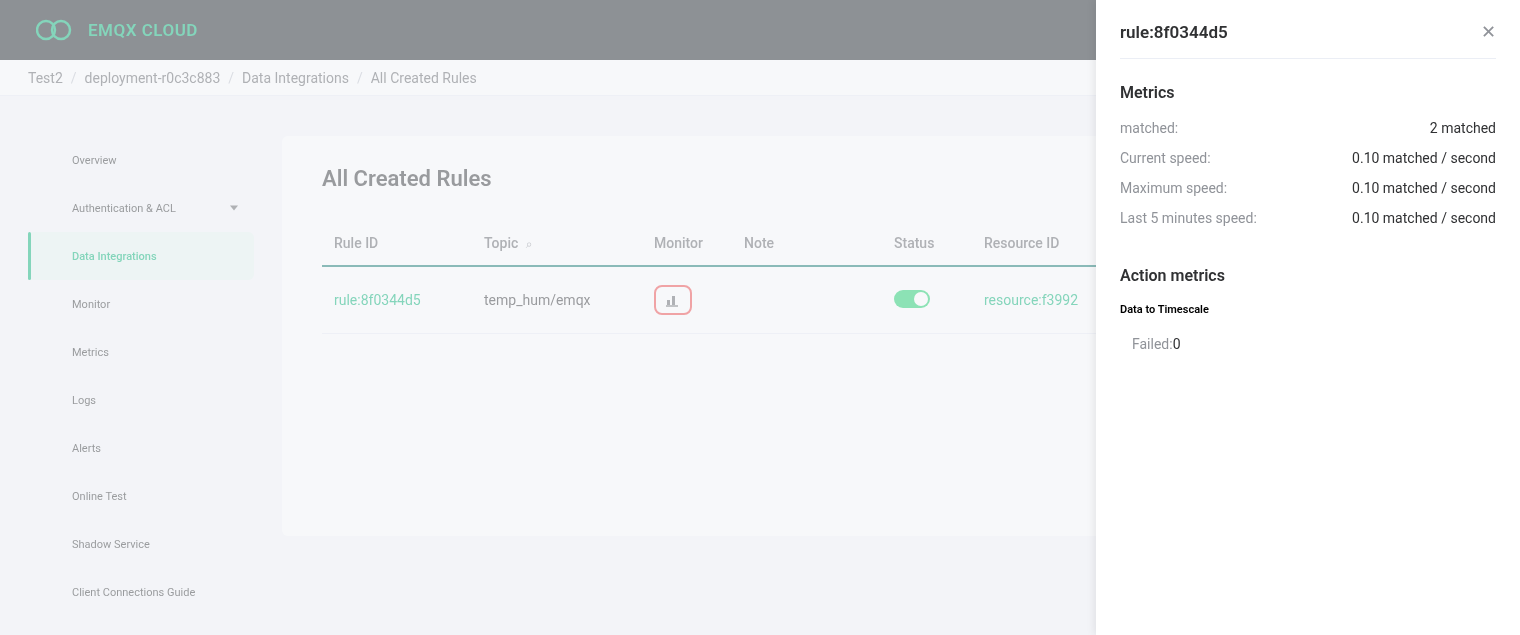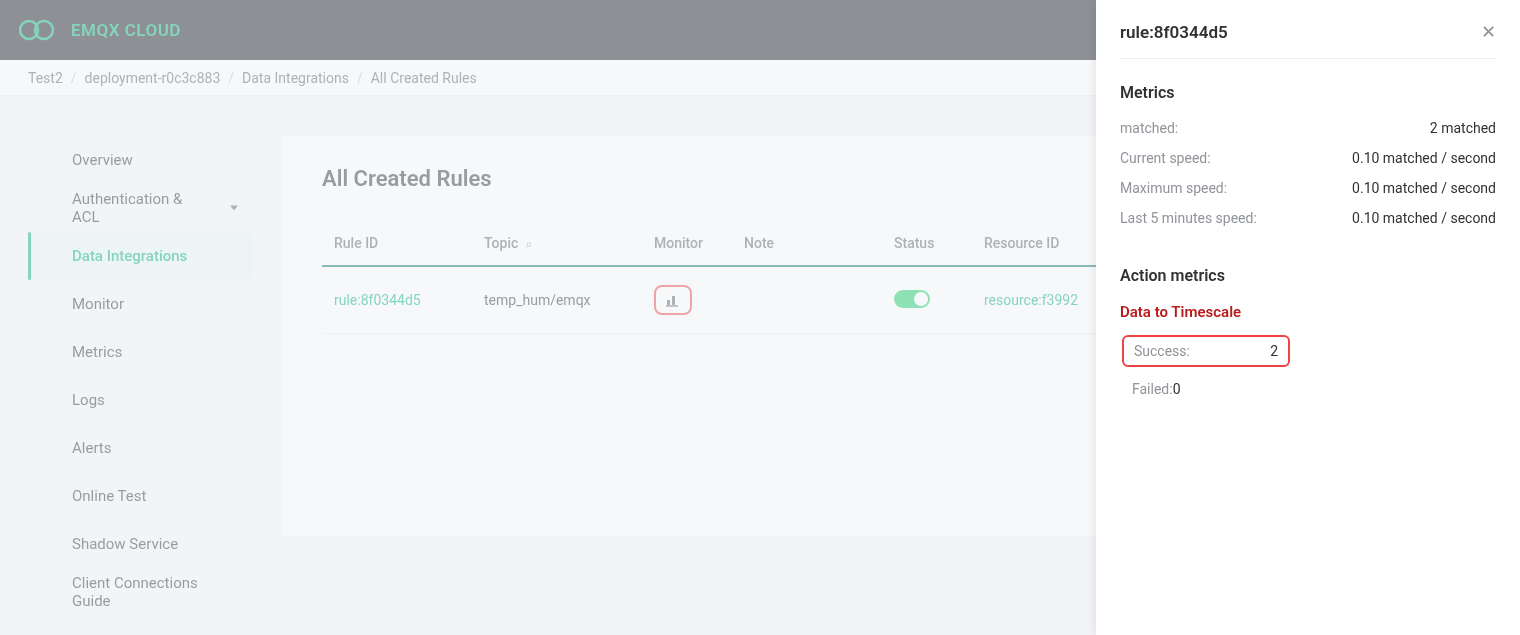--- a/index.html
+++ b/index.html
@@ -1,39 +1,39 @@
 <!DOCTYPE html>
 <html><head>
 <meta charset="utf-8">
 <style>
   * { margin: 0; padding: 0; box-sizing: border-box; }
   body { font-family: -apple-system, BlinkMacSystemFont, "Segoe UI", Roboto, sans-serif; background: #f5f7fa; width: 1520px; height: 635px; overflow: hidden; position: relative; }
   
   .overlay { position: absolute; inset: 0; background: rgba(240,242,245,0.55); pointer-events: none; z-index: 50; }
   
   
-  .header { height: 60px; background: #151c21; display: flex; align-items: center; padding: 0 19px; justify-content: space-between; position: relative; z-index: 10; }
+  .header { height: 60px; background: #151c21; display: flex; align-items: center; padding: 0 36px; justify-content: space-between; position: relative; z-index: 10; }
   .logo-wrap { display: flex; align-items: center; gap: 10px; }
   .logo-icon svg { display: block; }
   .logo-text { color: #00b173; font-size: 17px; font-weight: 600; letter-spacing: 0.5px; }
   .header-nav { display: flex; align-items: center; gap: 40px; color: #e6e6e6; font-size: 15px; }
   .header-nav .proj { color: #00b173; display: flex; align-items: center; gap: 6px; }
   .header-nav span { cursor: pointer; }
   
   
   .breadcrumb-bar { height: 36px; background: #fff; display: flex; align-items: center; padding: 0 28px; font-size: 14px; color: #606266; position: relative; z-index: 10; border-bottom: 1px solid #ebeef5; }
   .breadcrumb-bar .sep { margin: 0 8px; color: #c0c4cc; }
   .breadcrumb-bar .crumb { color: #606266; }
   
   
   .layout { display: flex; height: calc(635px - 60px - 36px); position: relative; z-index: 10; }
   
   
   .sidebar { width: 282px; padding-top: 40px; }
-  .side-item { height: 48px; display: flex; align-items: center; padding: 0 44px; font-size: 15px; color: #303133; cursor: pointer; position: relative; border-radius: 6px; margin: 0 28px 0 28px; }
+  .side-item { height: 48px; display: flex; align-items: center; padding: 0 44px; font-size: 11px; color: #303133; cursor: pointer; position: relative; border-radius: 6px; margin: 0 28px 0 28px; }
   .side-item.with-arrow::after { content: ""; position: absolute; right: 16px; top: 50%; transform: translateY(-50%); border-left: 4px solid transparent; border-right: 4px solid transparent; border-top: 5px solid #606266; }
   .side-item.active { background: #e8f7f1; color: #00b173; font-weight: 500; margin-left: 28px; }
   .side-item.active::before { content: ""; position: absolute; left: 0; top: 0; bottom: 0; width: 3px; background: #00b173; border-radius: 2px; }
   
   
   .main { flex: 1; padding: 40px 40px 0 0; }
   .card { background: #fff; border-radius: 6px; padding: 30px 40px; min-height: 400px; }
   .page-title { font-size: 22px; font-weight: 600; color: #303133; margin-bottom: 30px; }
   
   table { width: 100%; border-collapse: collapse; }
@@ -48,21 +48,21 @@
   .switch { width: 36px; height: 18px; background: #13ce66; border-radius: 9px; position: relative; display: inline-block; }
   .switch::after { content: ""; position: absolute; right: 2px; top: 2px; width: 14px; height: 14px; background: #fff; border-radius: 50%; }
   
   
   .drawer { position: absolute; right: 0; top: 0; width: 424px; height: 635px; background: #fff; z-index: 100; box-shadow: -2px 0 8px rgba(0,0,0,0.08); padding: 22px 24px; }
   .drawer-header { display: flex; justify-content: space-between; align-items: center; padding-bottom: 16px; border-bottom: 1px solid #ebeef5; }
   .drawer-title { font-size: 17px; font-weight: 600; color: #303133; }
   .close-x { font-size: 18px; color: #909399; cursor: pointer; line-height: 1; }
   
   .drawer-section-title { font-size: 16px; font-weight: 600; color: #303133; margin: 24px 0 18px; }
-  .drawer-subtitle { font-size: 15px; font-weight: 600; color: #b91c1c; margin: 12px 0 14px; }
+  .drawer-subtitle { font-size: 11px; font-weight: 600; color: #000000; margin: 12px 0 14px; }
   
   .metric-row { display: flex; justify-content: space-between; font-size: 14px; color: #909399; margin-bottom: 14px; }
   .metric-row .val { color: #303133; }
   
   .success-box { display: flex; justify-content: space-between; font-size: 14px; color: #909399; padding: 6px 10px; border: 2.5px solid #ef4444; border-radius: 6px; margin: 0 0 8px 0; }
   .success-box .val { color: #303133; }
   .failed-row { display: flex; font-size: 14px; color: #909399; padding: 6px 10px; }
   .failed-row .val { color: #303133; }
   .success-wrap { width: 168px; margin-left: 2px; }
   
@@ -180,22 +180,18 @@
   </div>
   <div class="metric-row">
     <span>Last 5 minutes speed:</span>
     <span class="val">0.10 matched / second</span>
   </div>
 
   <div class="drawer-section-title" style="margin-top:40px;">Action metrics</div>
   <div class="drawer-subtitle">Data to Timescale</div>
 
   <div class="success-wrap">
-    <div class="success-box">
-      <span>Success:</span>
-      <span class="val">2</span>
-    </div>
     <div class="failed-row">
       <span>Failed:</span>
       <span class="val">0</span>
     </div>
   </div>
 </div>
 
 </body></html>

